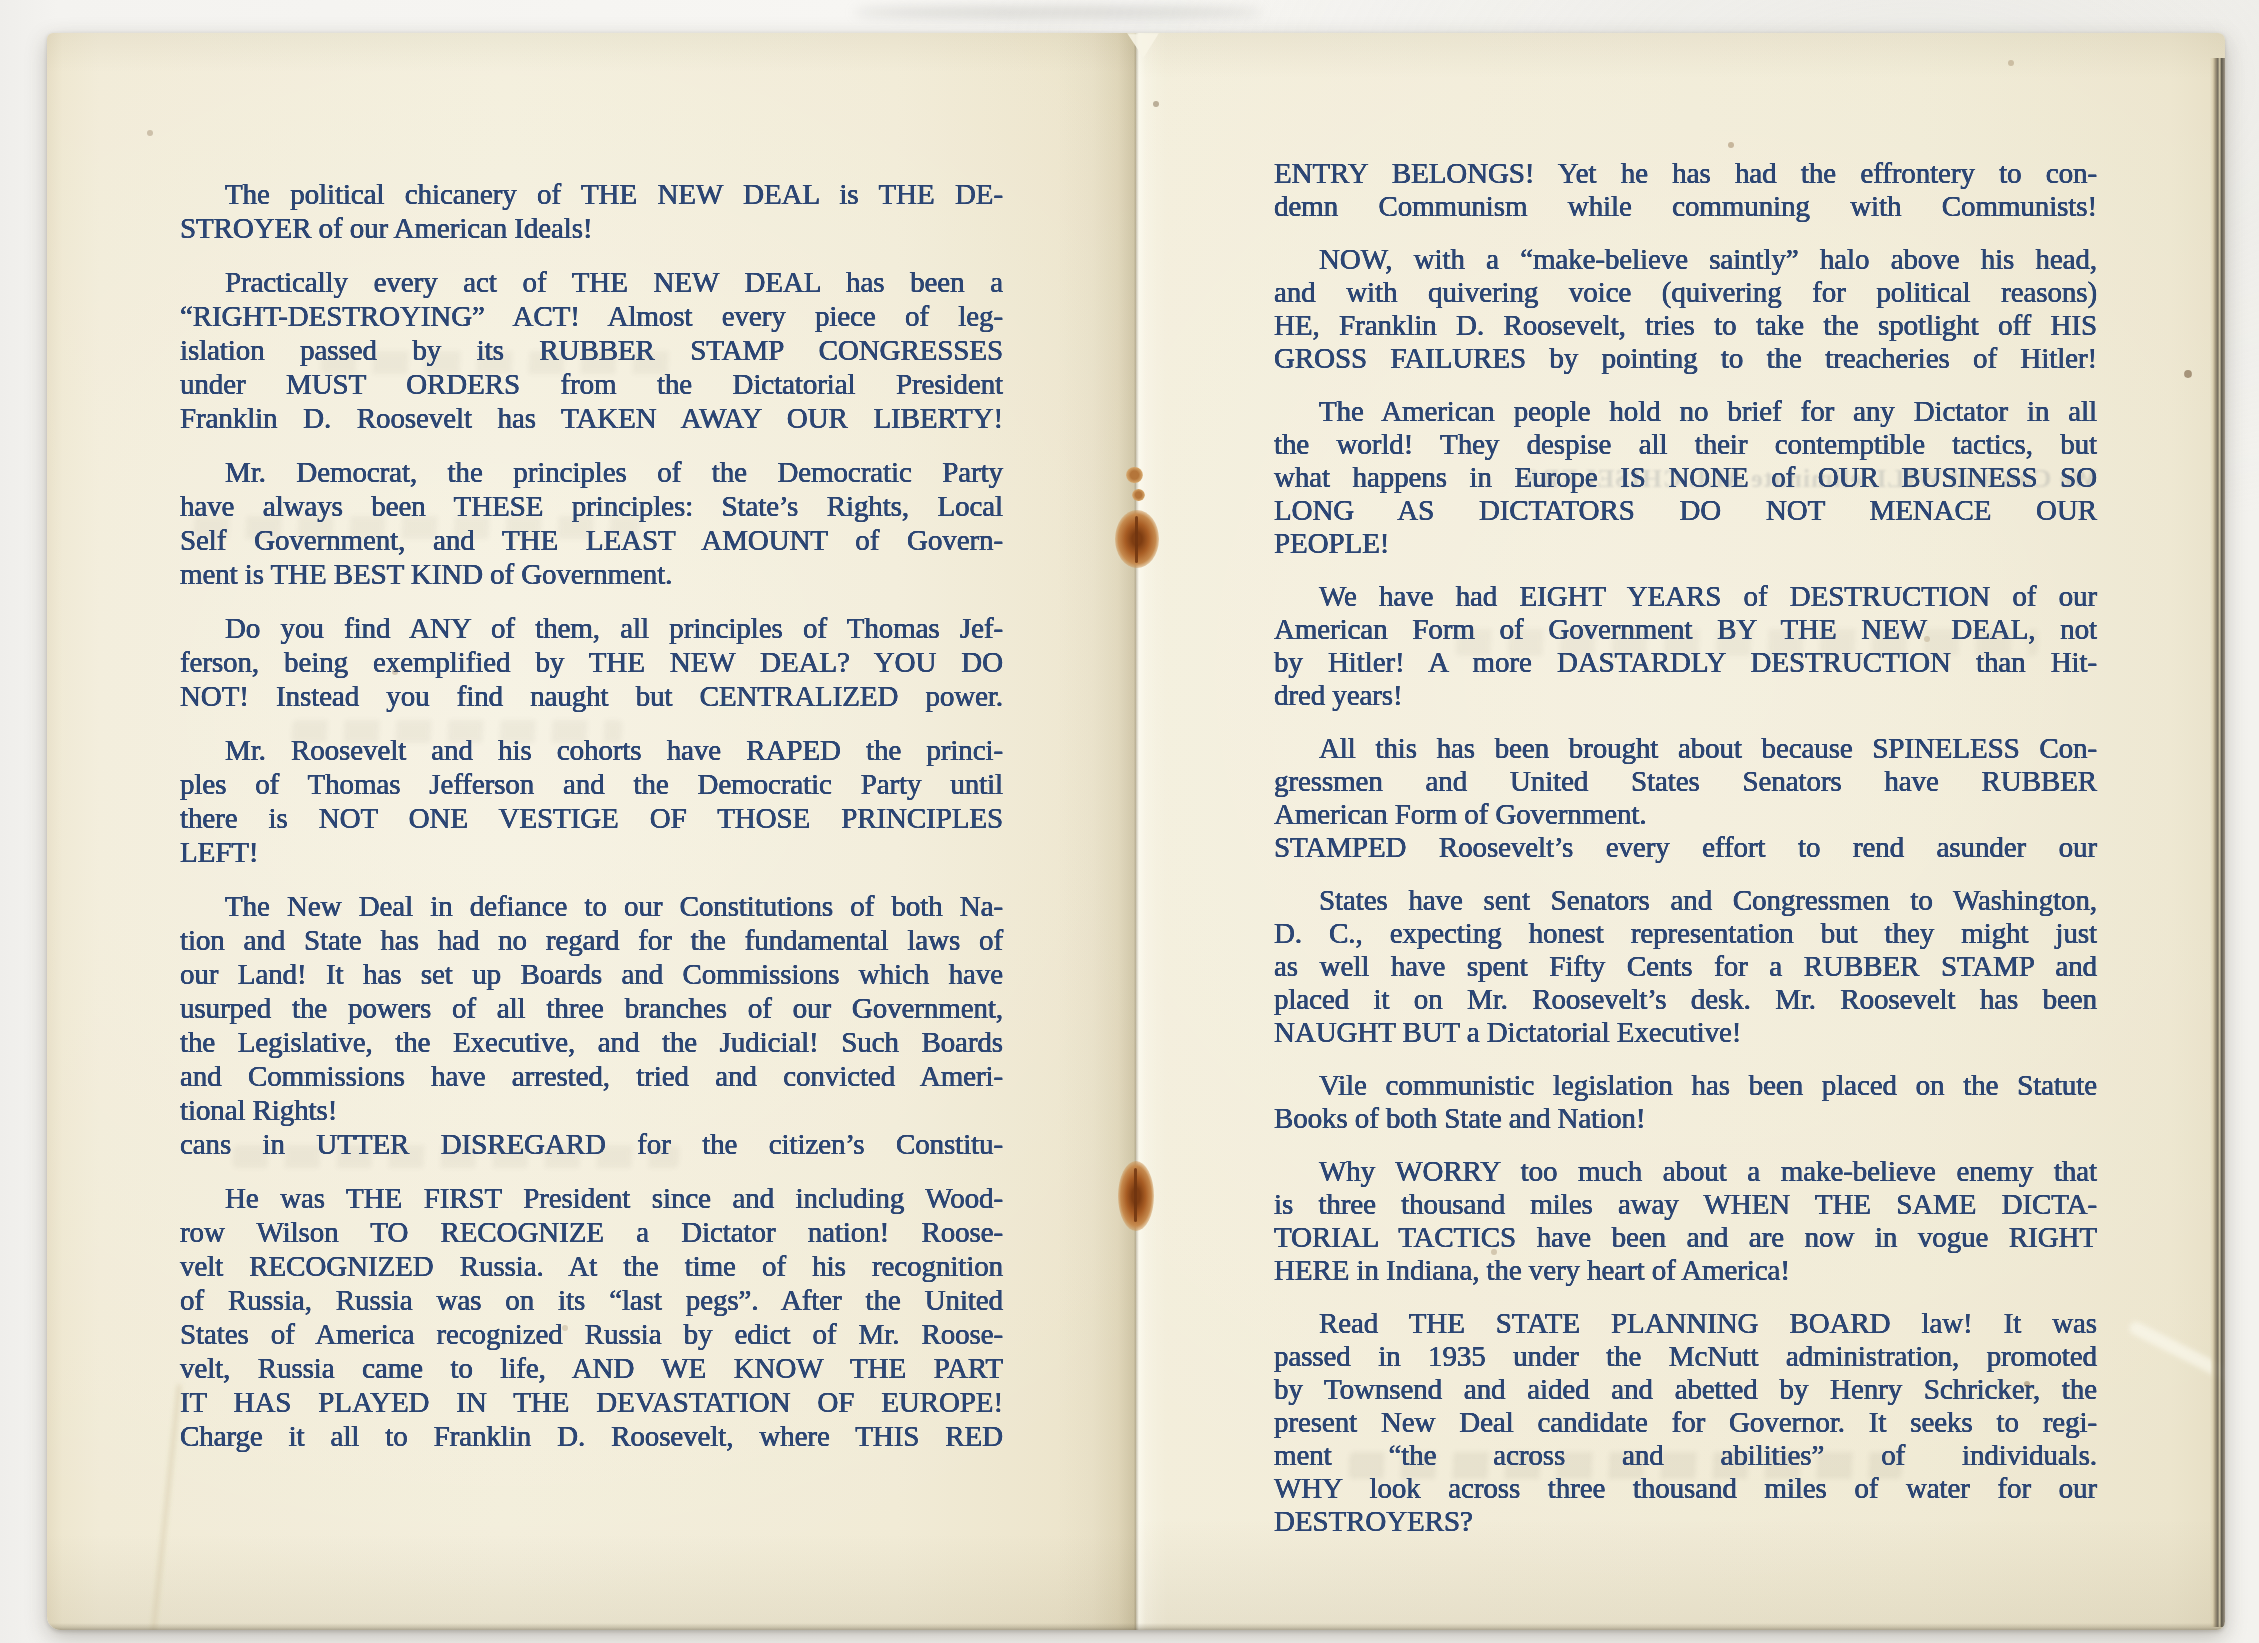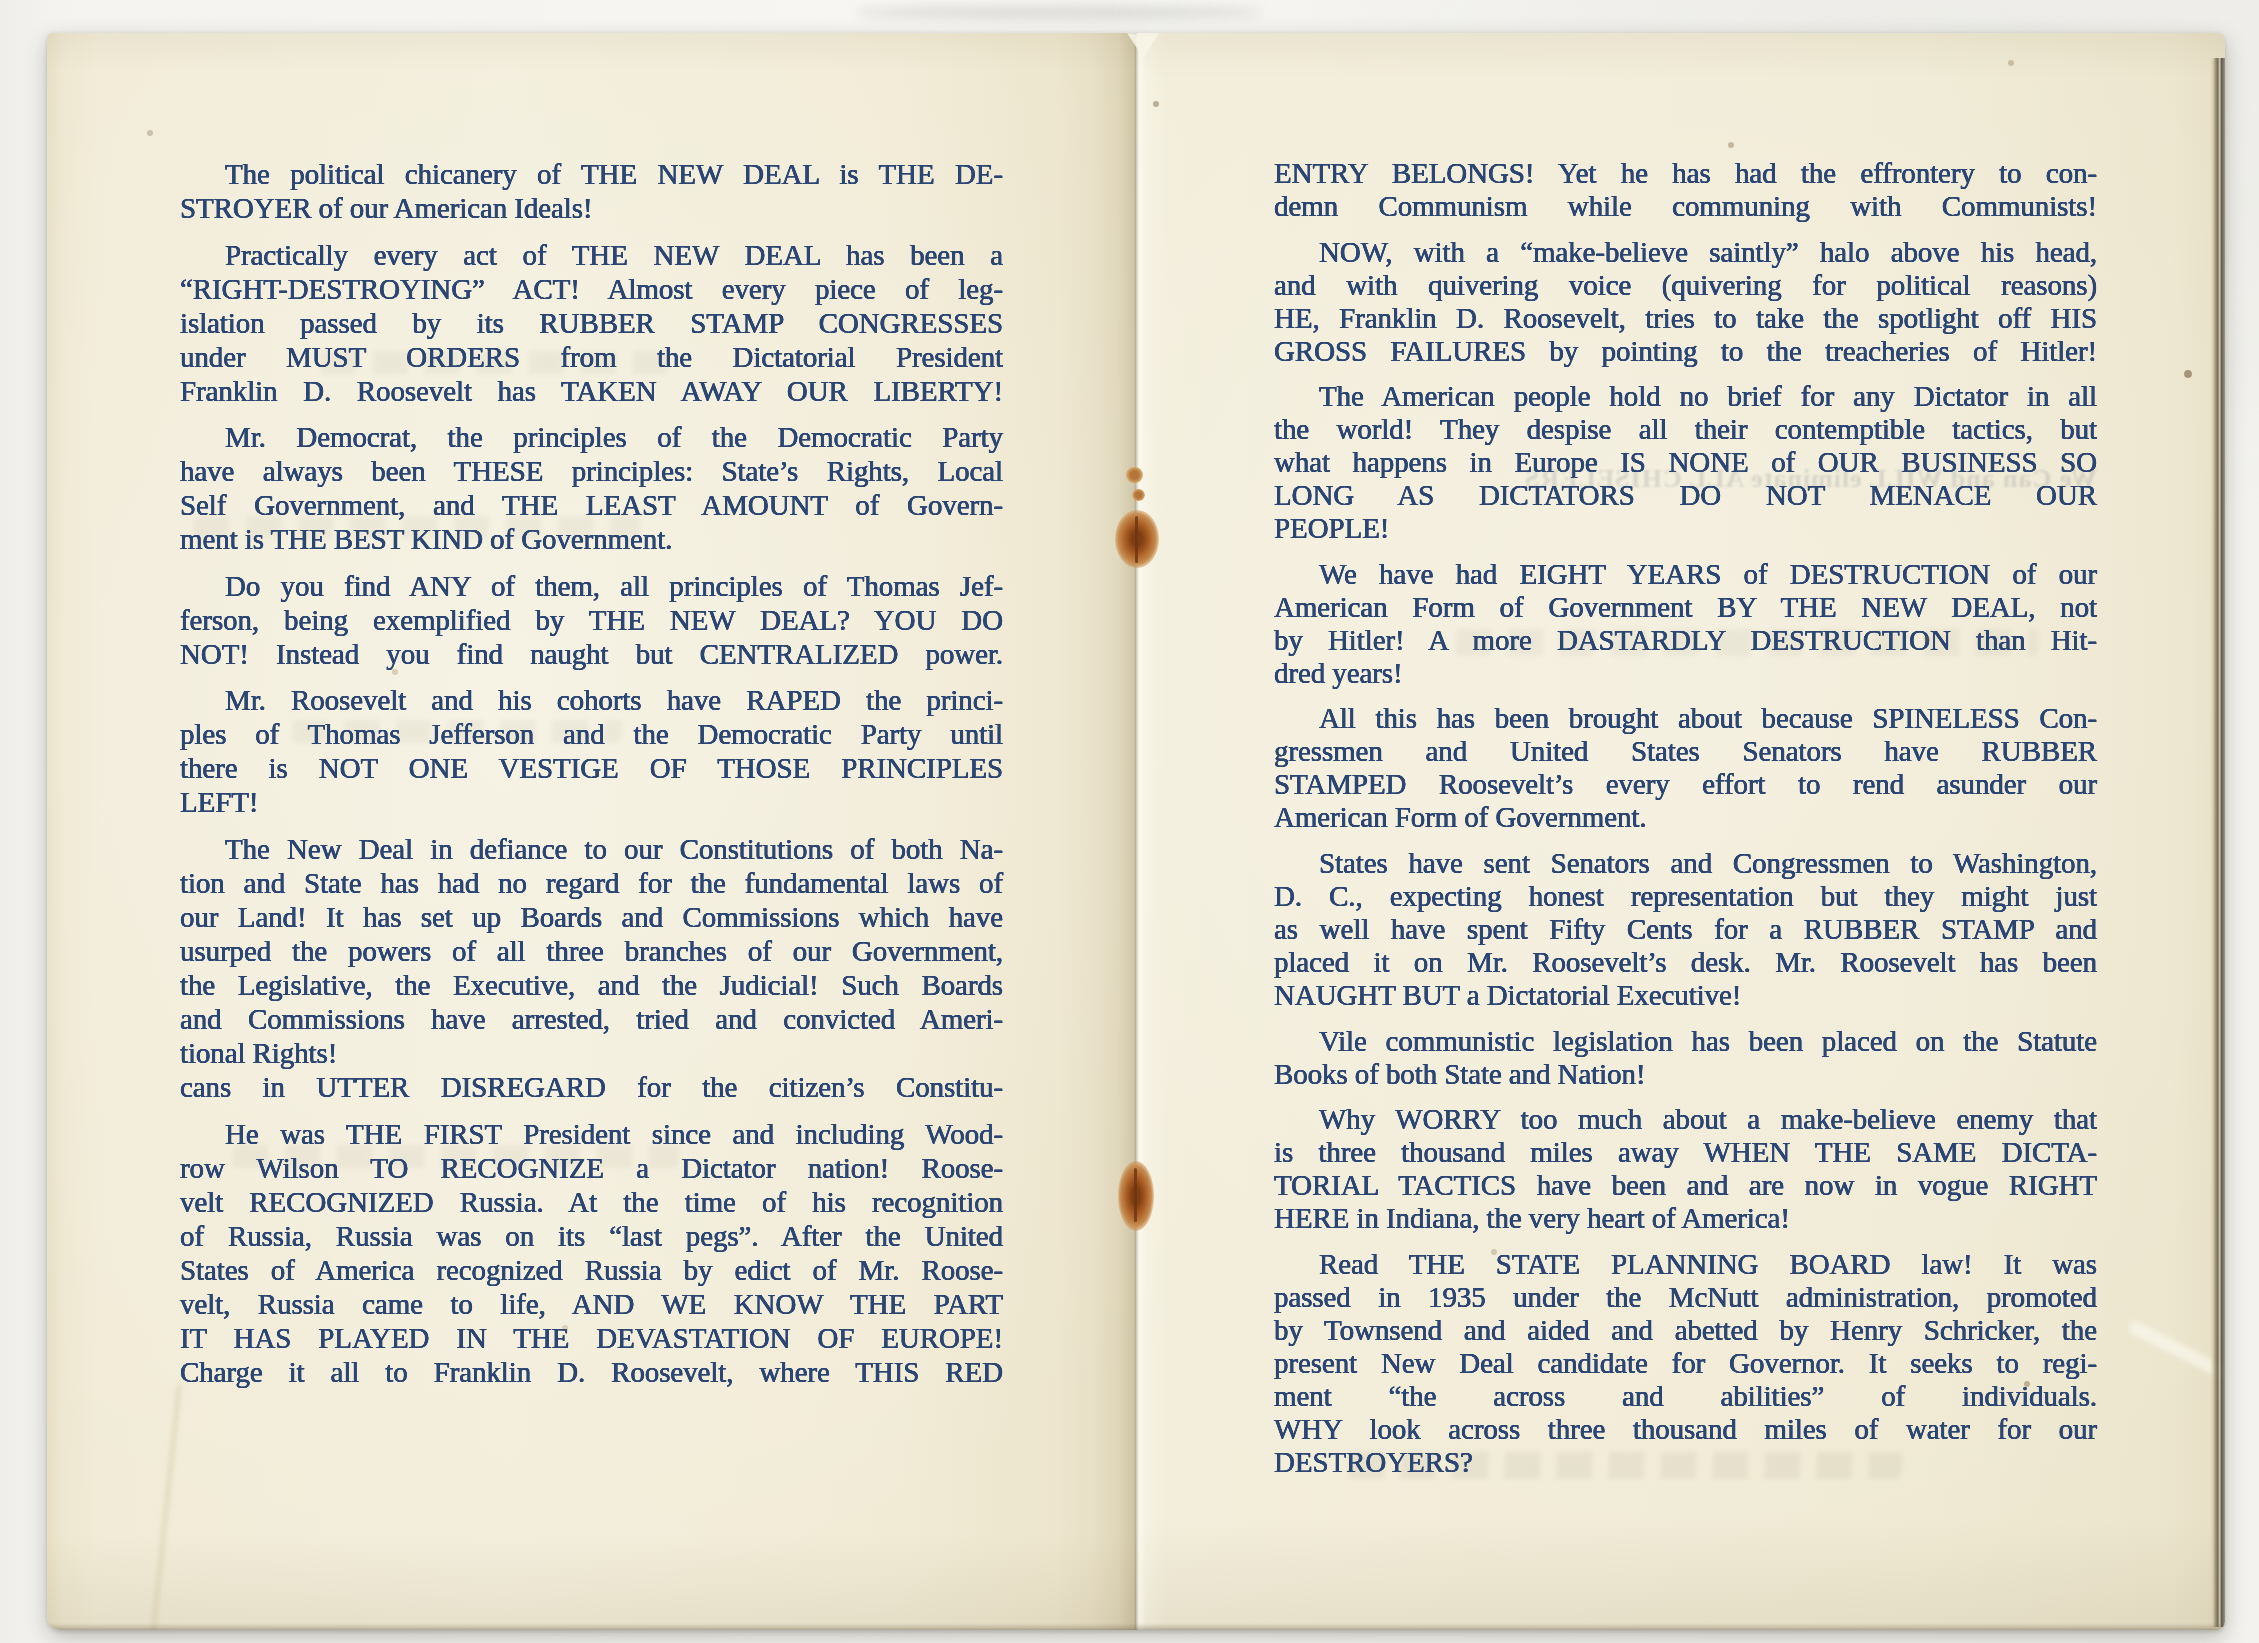--- a/index.html
+++ b/index.html
@@ -67,21 +67,21 @@
   .col-right{left:1227px;}
   .para{margin:0;}
   .para + .para{margin-top:12.6px;}
   .line{
     font-size:29px;letter-spacing:-0.1px;white-space:nowrap;
     text-align:justify;text-align-last:justify;text-justify:inter-word;
     text-shadow:0.3px 0 0 currentColor,-0.3px 0 0 currentColor,0 0.2px 0 currentColor;
   }
   .col-left .line{line-height:34px;}
   .col-right .line{line-height:33px;}
-  .line.indent{padding-left:45px;}
+  .line.indent{padding-left:45px;margin-top:20px;}
   .line.lastline{text-align-last:left;}
   
   .rust{position:absolute;border-radius:50%;filter:blur(0.6px);}
   .rust-core{
     background:radial-gradient(ellipse at 50% 50%, #7e3d12 0 16%, #a85d24 38%, #c68a4e 60%, rgba(207,154,88,.35) 72%, rgba(207,154,88,0) 85%);
   }
   .rust-dot{
     background:radial-gradient(circle, #b4753a 0 35%, #d3a368 65%, rgba(211,163,104,0) 80%);
   }
   .rust-line{position:absolute;width:2.9px;background:#6e3410;border-radius:1.9px;filter:blur(0.5px);opacity:.8;}
@@ -210,22 +210,22 @@
       </div>
       <div class="para">
         <div class="line indent">We have had EIGHT YEARS of DESTRUCTION of our</div>
         <div class="line">American Form of Government BY THE NEW DEAL, not</div>
         <div class="line">by Hitler! A more DASTARDLY DESTRUCTION than Hit-</div>
         <div class="line lastline">dred years!</div>
       </div>
       <div class="para">
         <div class="line indent">All this has been brought about because SPINELESS Con-</div>
         <div class="line">gressmen and United States Senators have RUBBER</div>
+        <div class="line lastline">American Form of Government.</div>
         <div class="line">STAMPED Roosevelt’s every effort to rend asunder our</div>
-        <div class="line lastline">American Form of Government.</div>
       </div>
       <div class="para">
         <div class="line indent">States have sent Senators and Congressmen to Washington,</div>
         <div class="line">D. C., expecting honest representation but they might just</div>
         <div class="line">as well have spent Fifty Cents for a RUBBER STAMP and</div>
         <div class="line">placed it on Mr. Roosevelt’s desk. Mr. Roosevelt has been</div>
         <div class="line lastline">NAUGHT BUT a Dictatorial Executive!</div>
       </div>
       <div class="para">
         <div class="line indent">Vile communistic legislation has been placed on the Statute</div>

